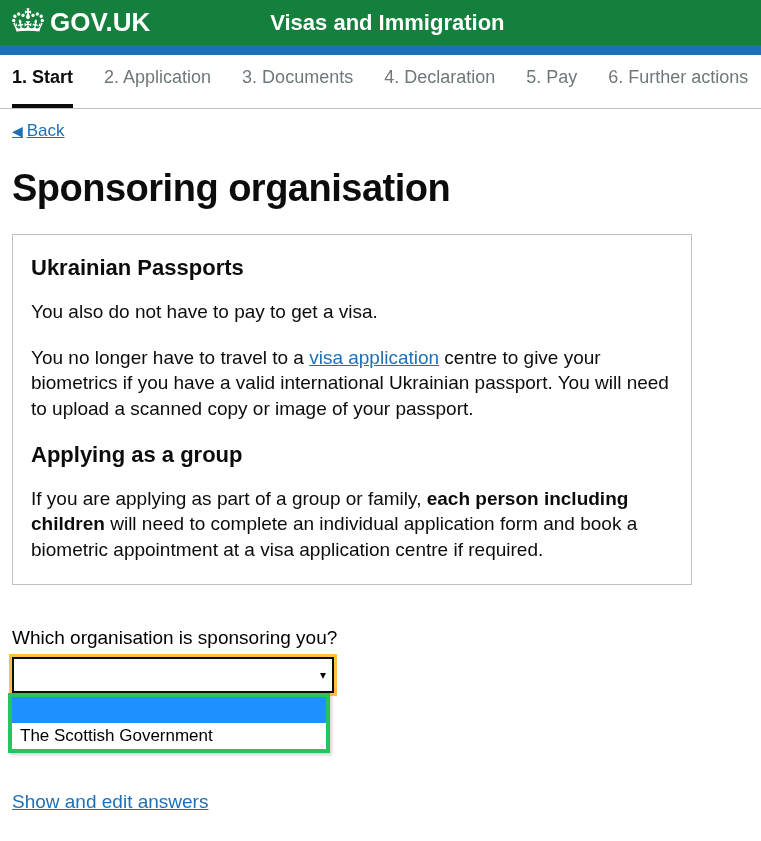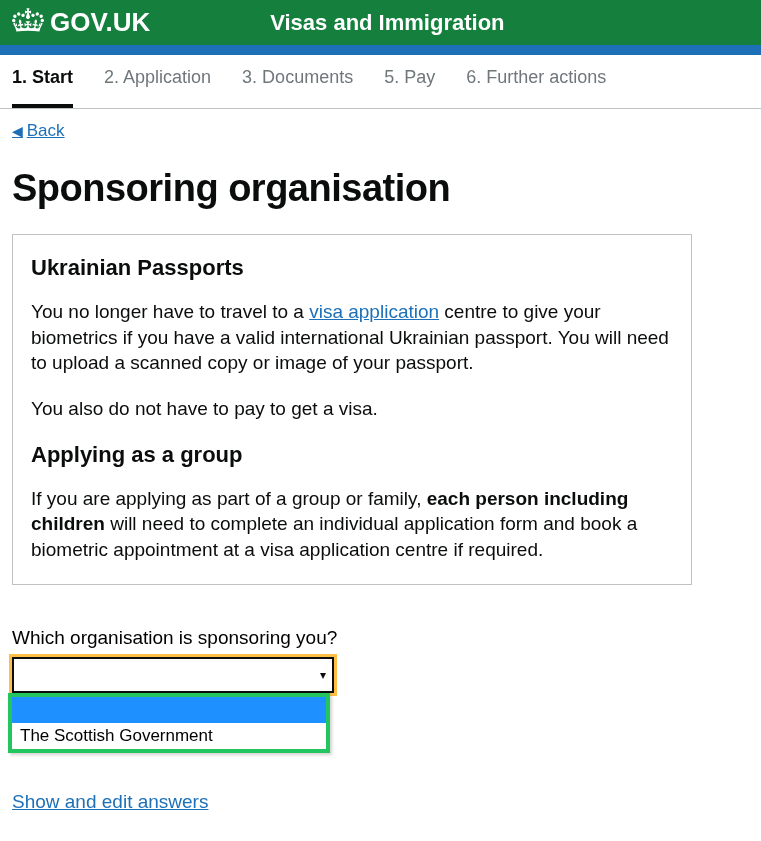--- a/index.html
+++ b/index.html
@@ -60,38 +60,39 @@
   </div>
   <div class="header-service">Visas and Immigration</div>
 </div>
 
 <div class="blue-bar"></div>
 
 <div class="tabs">
   <div class="tab active">1. Start</div>
   <div class="tab">2. Application</div>
   <div class="tab">3. Documents</div>
+  <div class="tab">4. Declaration</div>
   <div class="tab">5. Pay</div>
   <div class="tab">6. Further actions</div>
 </div>
 
 <div class="content">
   <a class="back-link">
     <span class="back-arrow">◀</span>
     <span>Back</span>
   </a>
 
   <h1 class="page-title">Sponsoring organisation</h1>
 
   <div class="callout">
     <h2>Ukrainian Passports</h2>
+    <p>You also do not have to pay to get a visa.</p>
     <p>
       <span>You no longer have to travel to a </span><a>visa application</a><span> centre to give your biometrics if you have a valid international Ukrainian passport. You will need to upload a scanned copy or image of your passport.</span>
     </p>
-    <p>You also do not have to pay to get a visa.</p>
     <h2 class="h2b">Applying as a group</h2>
     <p>
       <span>If you are applying as part of a group or family, </span><strong>each person including children</strong><span> will need to complete an individual application form and book a biometric appointment at a visa application centre if required.</span>
     </p>
   </div>
 
   <div class="form-group">
     <label class="form-label">Which organisation is sponsoring you?</label>
     <div class="select-wrap">
       <div class="select-field">

